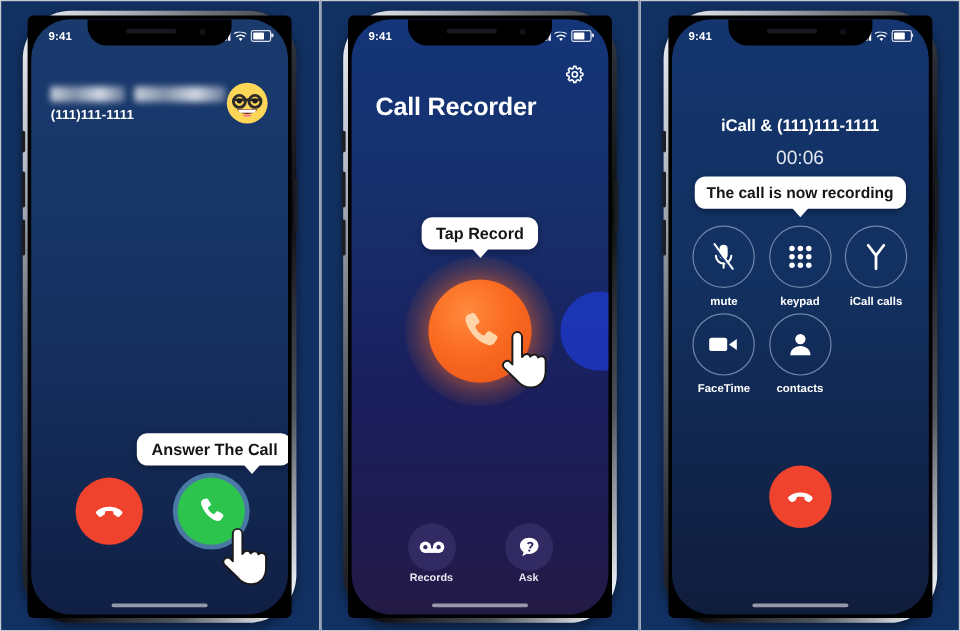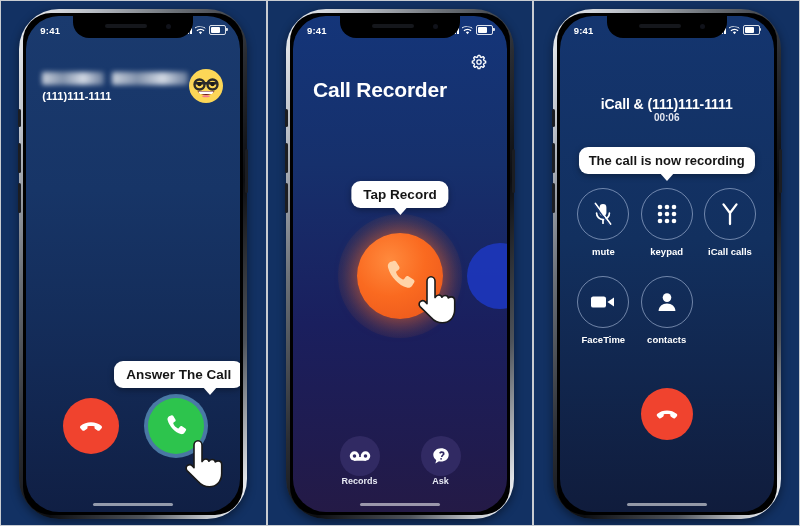--- a/index.html
+++ b/index.html
@@ -11,21 +11,21 @@
   .panel{position:relative;flex:1 1 0;height:526px;background:#123163;overflow:hidden;
          border:1px solid #c8ccd2;box-sizing:border-box;}
   .panel + .panel{border-left:1px solid #c8ccd2;}
 
   
   .phone{position:absolute;left:50%;transform:translateX(-50%);top:8px;
          width:228px;height:510px;border-radius:40px;
          background:linear-gradient(120deg,#f2f4f6 0%,#b9bec6 14%,#6c7178 30%,#2a2d33 48%,#0d0e11 62%,#4e535a 80%,#e7eaee 96%);
          padding:4px;box-sizing:border-box;
          box-shadow:0 3px 10px rgba(0,0,0,.45);}
-  .phone-inner{position:relative;width:100%;height:100%;border-radius:28px;background:#000;
+  .phone-inner{position:relative;width:100%;height:100%;border-radius:5px;background:#000;
                padding:3px;box-sizing:border-box;overflow:hidden;}
   .screen{position:relative;width:100%;height:100%;border-radius:33px;overflow:hidden;
           background:linear-gradient(180deg,#1a3a6e 0%,#173567 35%,#132a56 70%,#101f44 100%);}
   .screen.deep{background:linear-gradient(180deg,#143579 0%,#16306c 30%,#1a1f5e 62%,#201b4e 88%,#241a46 100%);}
   .screen.call{background:linear-gradient(180deg,#14356f 0%,#12305f 45%,#101c3c 100%);}
 
   
   .btn-side{position:absolute;background:#1b1d22;border-radius:2px;}
   .btn-l1{left:-1px;top:100px;width:3px;height:18px;}
   .btn-l2{left:-1px;top:134px;width:3px;height:30px;}
@@ -104,23 +104,23 @@
   .side-card{position:absolute;right:-26px;top:50%;transform:translateY(-50%);
              width:66px;height:66px;border-radius:50%;background:#1c36b8;opacity:.95;}
   .tabbar{position:absolute;bottom:26px;left:0;right:0;display:flex;justify-content:space-around;padding:0 26px;box-sizing:border-box;}
   .tab{display:flex;flex-direction:column;align-items:center;gap:0;}
   .tab-ico{width:40px;height:40px;border-radius:50%;background:#312a63;display:flex;align-items:center;justify-content:center;}
   .tab-lab{color:#e7e9f3;font-size:9px;font-weight:600;}
 
   
   .call-head{position:absolute;top:80px;left:0;right:0;text-align:center;}
   .call-name{color:#fff;font-size:14px;font-weight:700;letter-spacing:-.1px;}
-  .call-time{color:#e2e6f0;font-size:10px;font-weight:700;margin-top:0;}
+  .call-time{color:#e2e6f0;font-size:16px;font-weight:400;margin-top:12px;}
   .grid{position:absolute;top:172px;left:12px;right:12px;
-        display:grid;grid-template-columns:repeat(3,1fr);row-gap:19px;justify-items:center;}
+        display:grid;grid-template-columns:repeat(3,1fr);row-gap:4px;justify-items:center;}
   .cell{display:flex;flex-direction:column;align-items:center;gap:6px;}
   .cell-ico{width:50px;height:50px;border-radius:50%;border:1.2px solid rgba(190,205,235,.55);
             display:flex;align-items:center;justify-content:center;}
   .cell-lab{color:#fff;font-size:9.5px;font-weight:600;}
   .endcall{position:absolute;bottom:72px;left:50%;transform:translateX(-50%);
            width:52px;height:52px;border-radius:50%;background:#f0432e;
            display:flex;align-items:center;justify-content:center;}
 </style>
 </head>
 <body>

